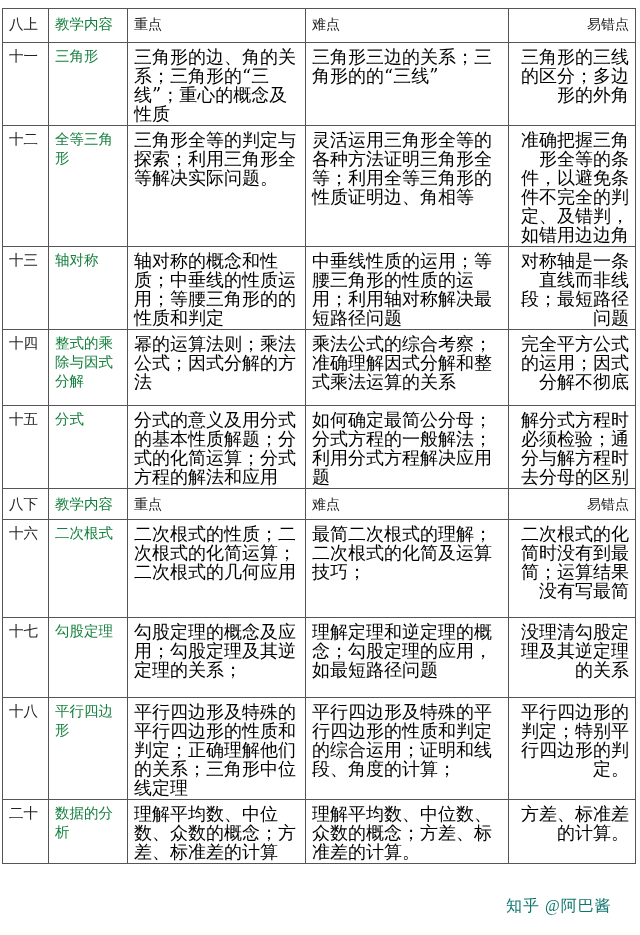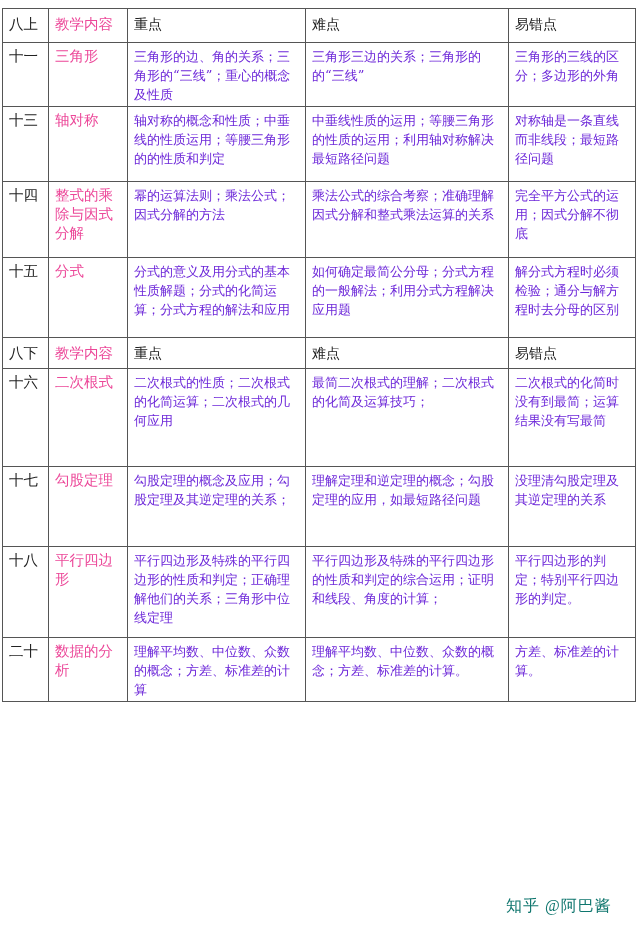--- a/index.html
+++ b/index.html
@@ -1,26 +1,26 @@
 <!DOCTYPE html>
 <html><head>
 <meta charset="utf-8">
 <style>
   html, body { margin:0; padding:0; background:#ffffff; }
   body { width:640px; height:935px; position:relative; overflow:hidden;
          font-family:"DejaVu Serif","Liberation Serif",serif; color:#333; }
   table.grid { position:absolute; left:2px; top:8px; border-collapse:collapse;
                table-layout:fixed; width:633px; }
   table.grid td { border:1.5px solid #555; vertical-align:top; padding:4px 6px 2px 6px;
-                  font-size:13px; line-height:19px; color:#6d28d9; word-break:break-all; }
+                  font-size:18px; line-height:19px; color:#000000; word-break:break-all; }
   table.grid td.c0 { width:33px; color:#222; font-size:14.5px; }
-  table.grid td.c1 { width:66px; color:#ec4899; font-size:14.5px; }
+  table.grid td.c1 { width:66px; color:#15803d; font-size:14.5px; }
   table.grid td.c2 { width:165px;margin-top:28px; }
   table.grid td.c3 { width:190px;margin-left:39px; }
-  table.grid td.c4 { width:114px; }
+  table.grid td.c4 { width:114px;text-align:right; }
   tr.hdr td { color:#222; font-size:14px; padding-top:6px; }
   .watermark { position:absolute; left:506px; top:896px; font-size:16px; color:#0f766e;
                font-family:Liberation Serif, serif; letter-spacing:1px; }
 </style>
 </head>
 <body>
 
 <table class="grid">
   <tbody>
     <tr class="hdr" style="height:34px">
@@ -29,20 +29,27 @@
       <td class="c2">重点</td>
       <td class="c3">难点</td>
       <td class="c4">易错点</td>
     </tr>
     <tr style="height:63px">
       <td class="c0">十一</td>
       <td class="c1">三角形</td>
       <td class="c2">三角形的边、角的关系；三角形的“三线”；重心的概念及性质</td>
       <td class="c3">三角形三边的关系；三角形的的“三线”</td>
       <td class="c4">三角形的三线的区分；多边形的外角</td>
+    </tr>
+    <tr style="height:120px">
+      <td class="c0">十二</td>
+      <td class="c1">全等三角形</td>
+      <td class="c2">三角形全等的判定与探索；利用三角形全等解决实际问题。</td>
+      <td class="c3">灵活运用三角形全等的各种方法证明三角形全等；利用全等三角形的性质证明边、角相等</td>
+      <td class="c4">准确把握三角形全等的条件，以避免条件不完全的判定、及错判，如错用边边角</td>
     </tr>
     <tr style="height:75px">
       <td class="c0">十三</td>
       <td class="c1">轴对称</td>
       <td class="c2">轴对称的概念和性质；中垂线的性质运用；等腰三角形的的性质和判定</td>
       <td class="c3">中垂线性质的运用；等腰三角形的性质的运用；利用轴对称解决最短路径问题</td>
       <td class="c4">对称轴是一条直线而非线段；最短路径问题</td>
     </tr>
     <tr style="height:76px">
       <td class="c0">十四</td>

